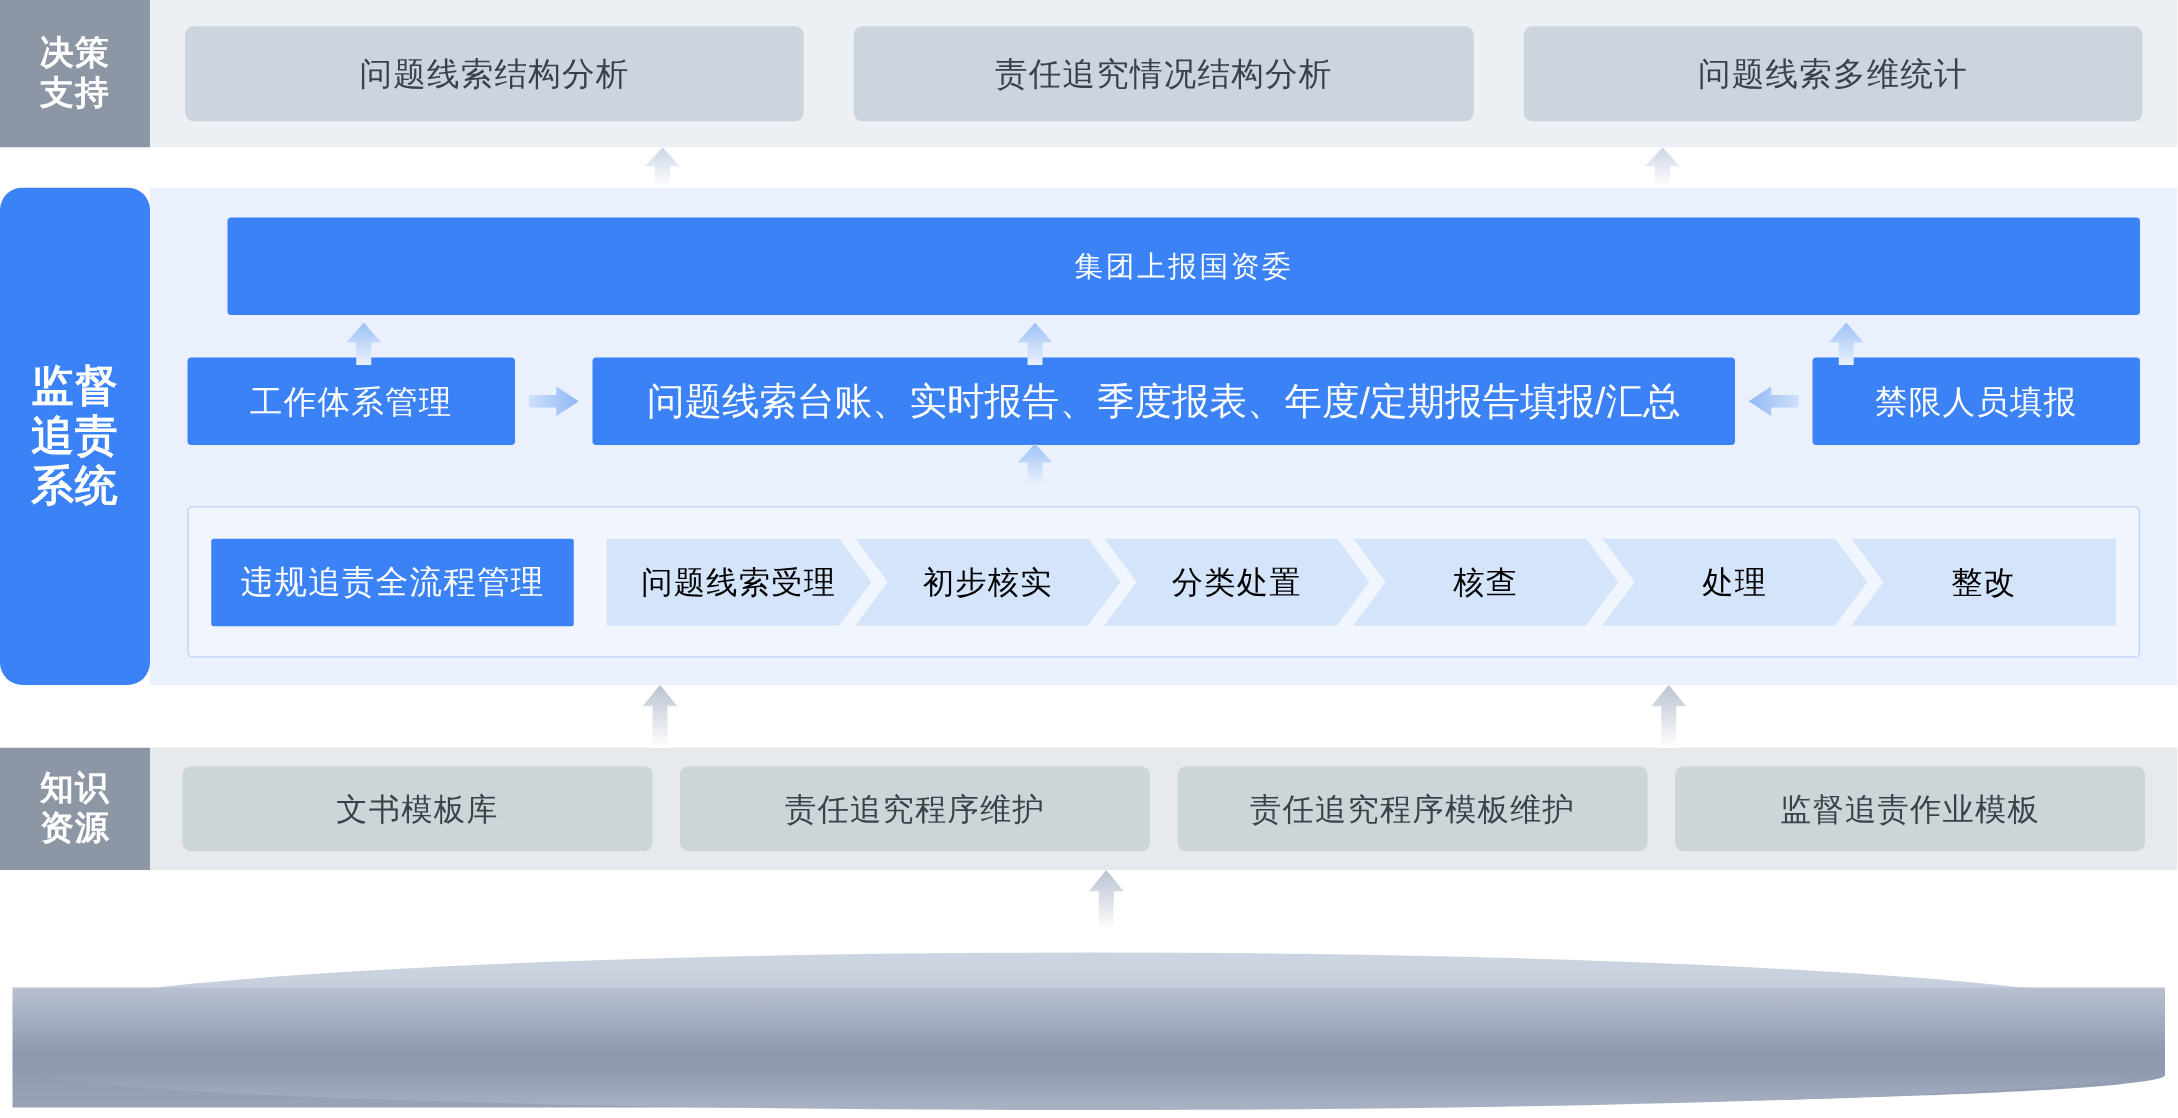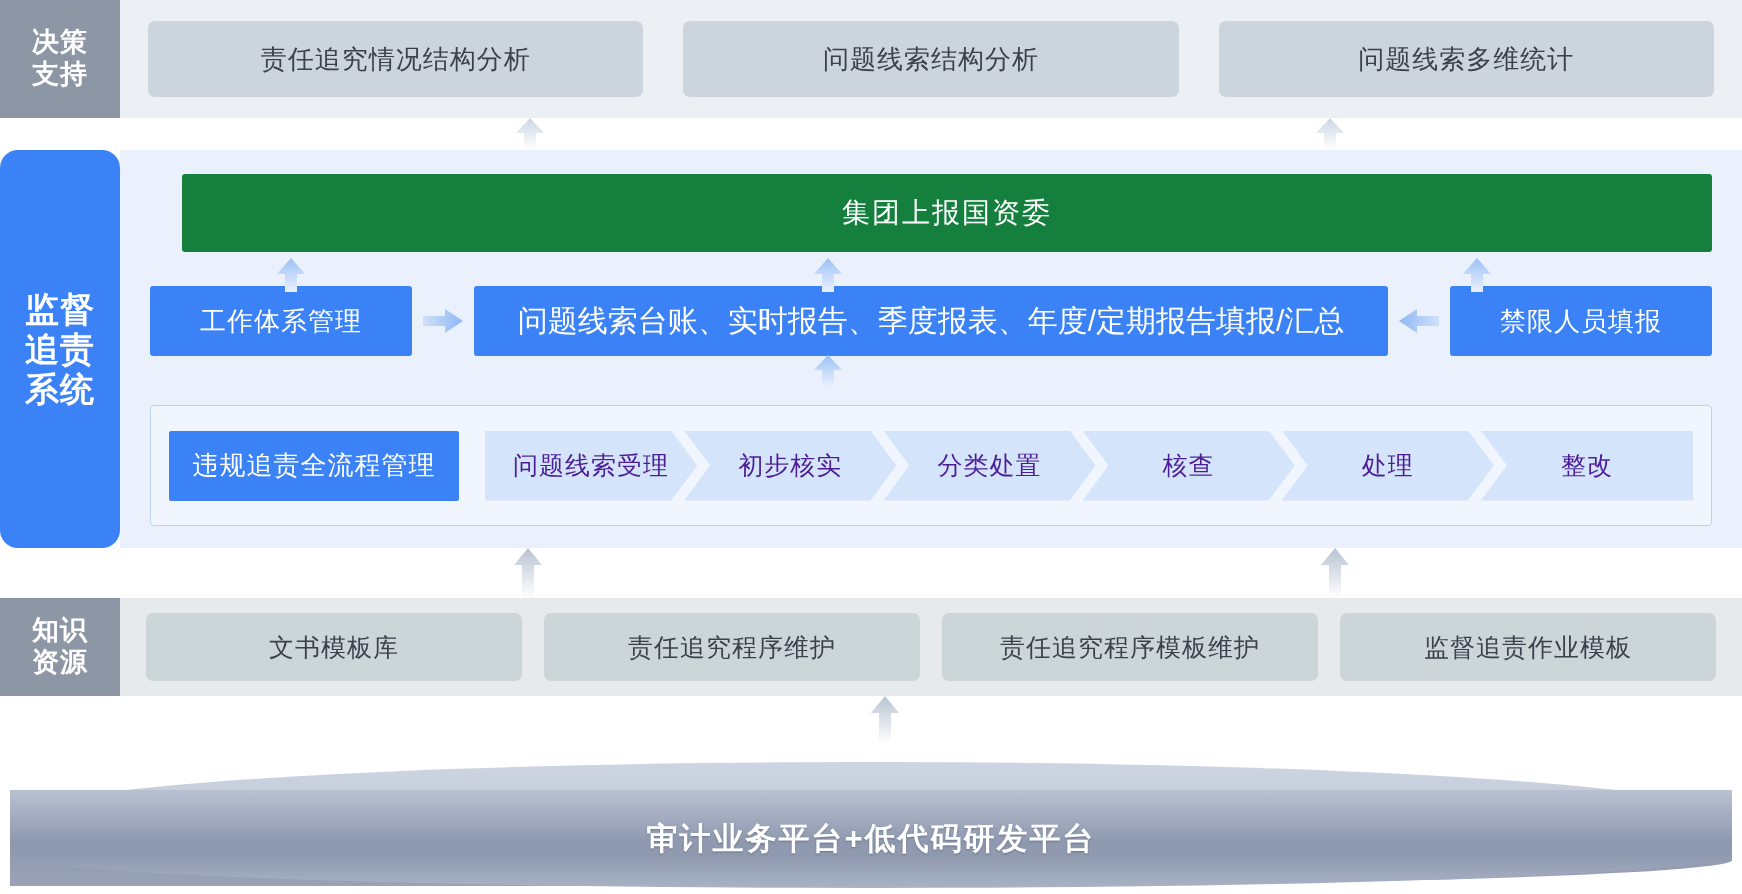--- a/index.html
+++ b/index.html
@@ -49,23 +49,23 @@
 
   
   #band-super{height:398px;}
   #band-super .cat{font-size:34px;border-radius:18px;}
   .super-body{
     flex:1;background:#eaf1fd;
     padding:24px 30px 22px 30px;
     display:flex;flex-direction:column;
   }
   .bar-top{
-    height:78px;background:#15803d;border-radius:3px;
-    display:flex;align-items:center;justify-content:center;
-    color:#fff;font-size:28px;letter-spacing:2px;margin-left:32px;
+    height:78px;background:#3b82f6;border-radius:3px;
+    display:flex;align-items:center;justify-content:center;
+    color:#fff;font-size:23px;letter-spacing:2px;margin-left:32px;
   }
   .mid-row{
     display:flex;align-items:center;margin-top:43px;height:52px;
   }
   .mid-box{
     background:#3b82f6;border-radius:3px;color:#fff;
     display:flex;align-items:center;justify-content:center;
     height:70px;font-size:26px;letter-spacing:1px;
   }
   #mid-left{flex:0 0 262px;}
@@ -80,21 +80,21 @@
     display:flex;align-items:center;
     padding:0 18px;
   }
   .flow-key{
     flex:0 0 290px;height:70px;background:#3b82f6;border-radius:2px;
     display:flex;align-items:center;justify-content:center;
     color:#fff;font-size:26px;letter-spacing:1px;
   }
   .chevrons{flex:1;display:flex;height:70px;margin-left:26px;}
   .chev{
-    flex:1;background:#d4e4fb;color:#4c1d95;
+    flex:1;background:#d4e4fb;color:#000000;
     display:flex;align-items:center;justify-content:center;
     font-size:25px;letter-spacing:1px;
     clip-path:polygon(0 0, calc(100% - 26px) 0, 100% 50%, calc(100% - 26px) 100%, 0 100%, 26px 50%);
     margin-left:-13px;
   }
   .chev:first-child{
     clip-path:polygon(0 0, calc(100% - 26px) 0, 100% 50%, calc(100% - 26px) 100%, 0 100%);
     margin-left:0;
   }
   .chev:last-child{
@@ -155,22 +155,22 @@
 <body>
 
 <div class="row" id="band-decision">
   <div class="cat cat-gray">
     <div>
       <span>决策</span>
       <span>支持</span>
     </div>
   </div>
   <div class="decision-body">
+    <div class="dec-card">问题线索结构分析</div>
     <div class="dec-card">责任追究情况结构分析</div>
-    <div class="dec-card">问题线索结构分析</div>
     <div class="dec-card">问题线索多维统计</div>
   </div>
 </div>
 
 <div class="gap" id="gap-1">
   <div class="arrow-up" style="left:515px;">
     <svg width="30" height="32" viewBox="0 0 30 32">
         <defs>
           <linearGradient id="gu1" x1="0" y1="1" x2="0" y2="0">
             <stop offset="0" stop-color="#ffffff"></stop>
@@ -321,15 +321,14 @@
         <path d="M15 0 L29 17 L21 17 L21 48 L9 48 L9 17 L1 17 Z" fill="url(#gu4)"></path>
       </svg>
   </div>
 </div>
 
 <div id="band-platform">
   <div class="cyl">
     <div class="cyl-top"></div>
     <div class="cyl-body"></div>
     <div class="cyl-bottom"></div>
-    <div class="cyl-label">审计业务平台+低代码研发平台</div>
   </div>
 </div>
 
 </body></html>

